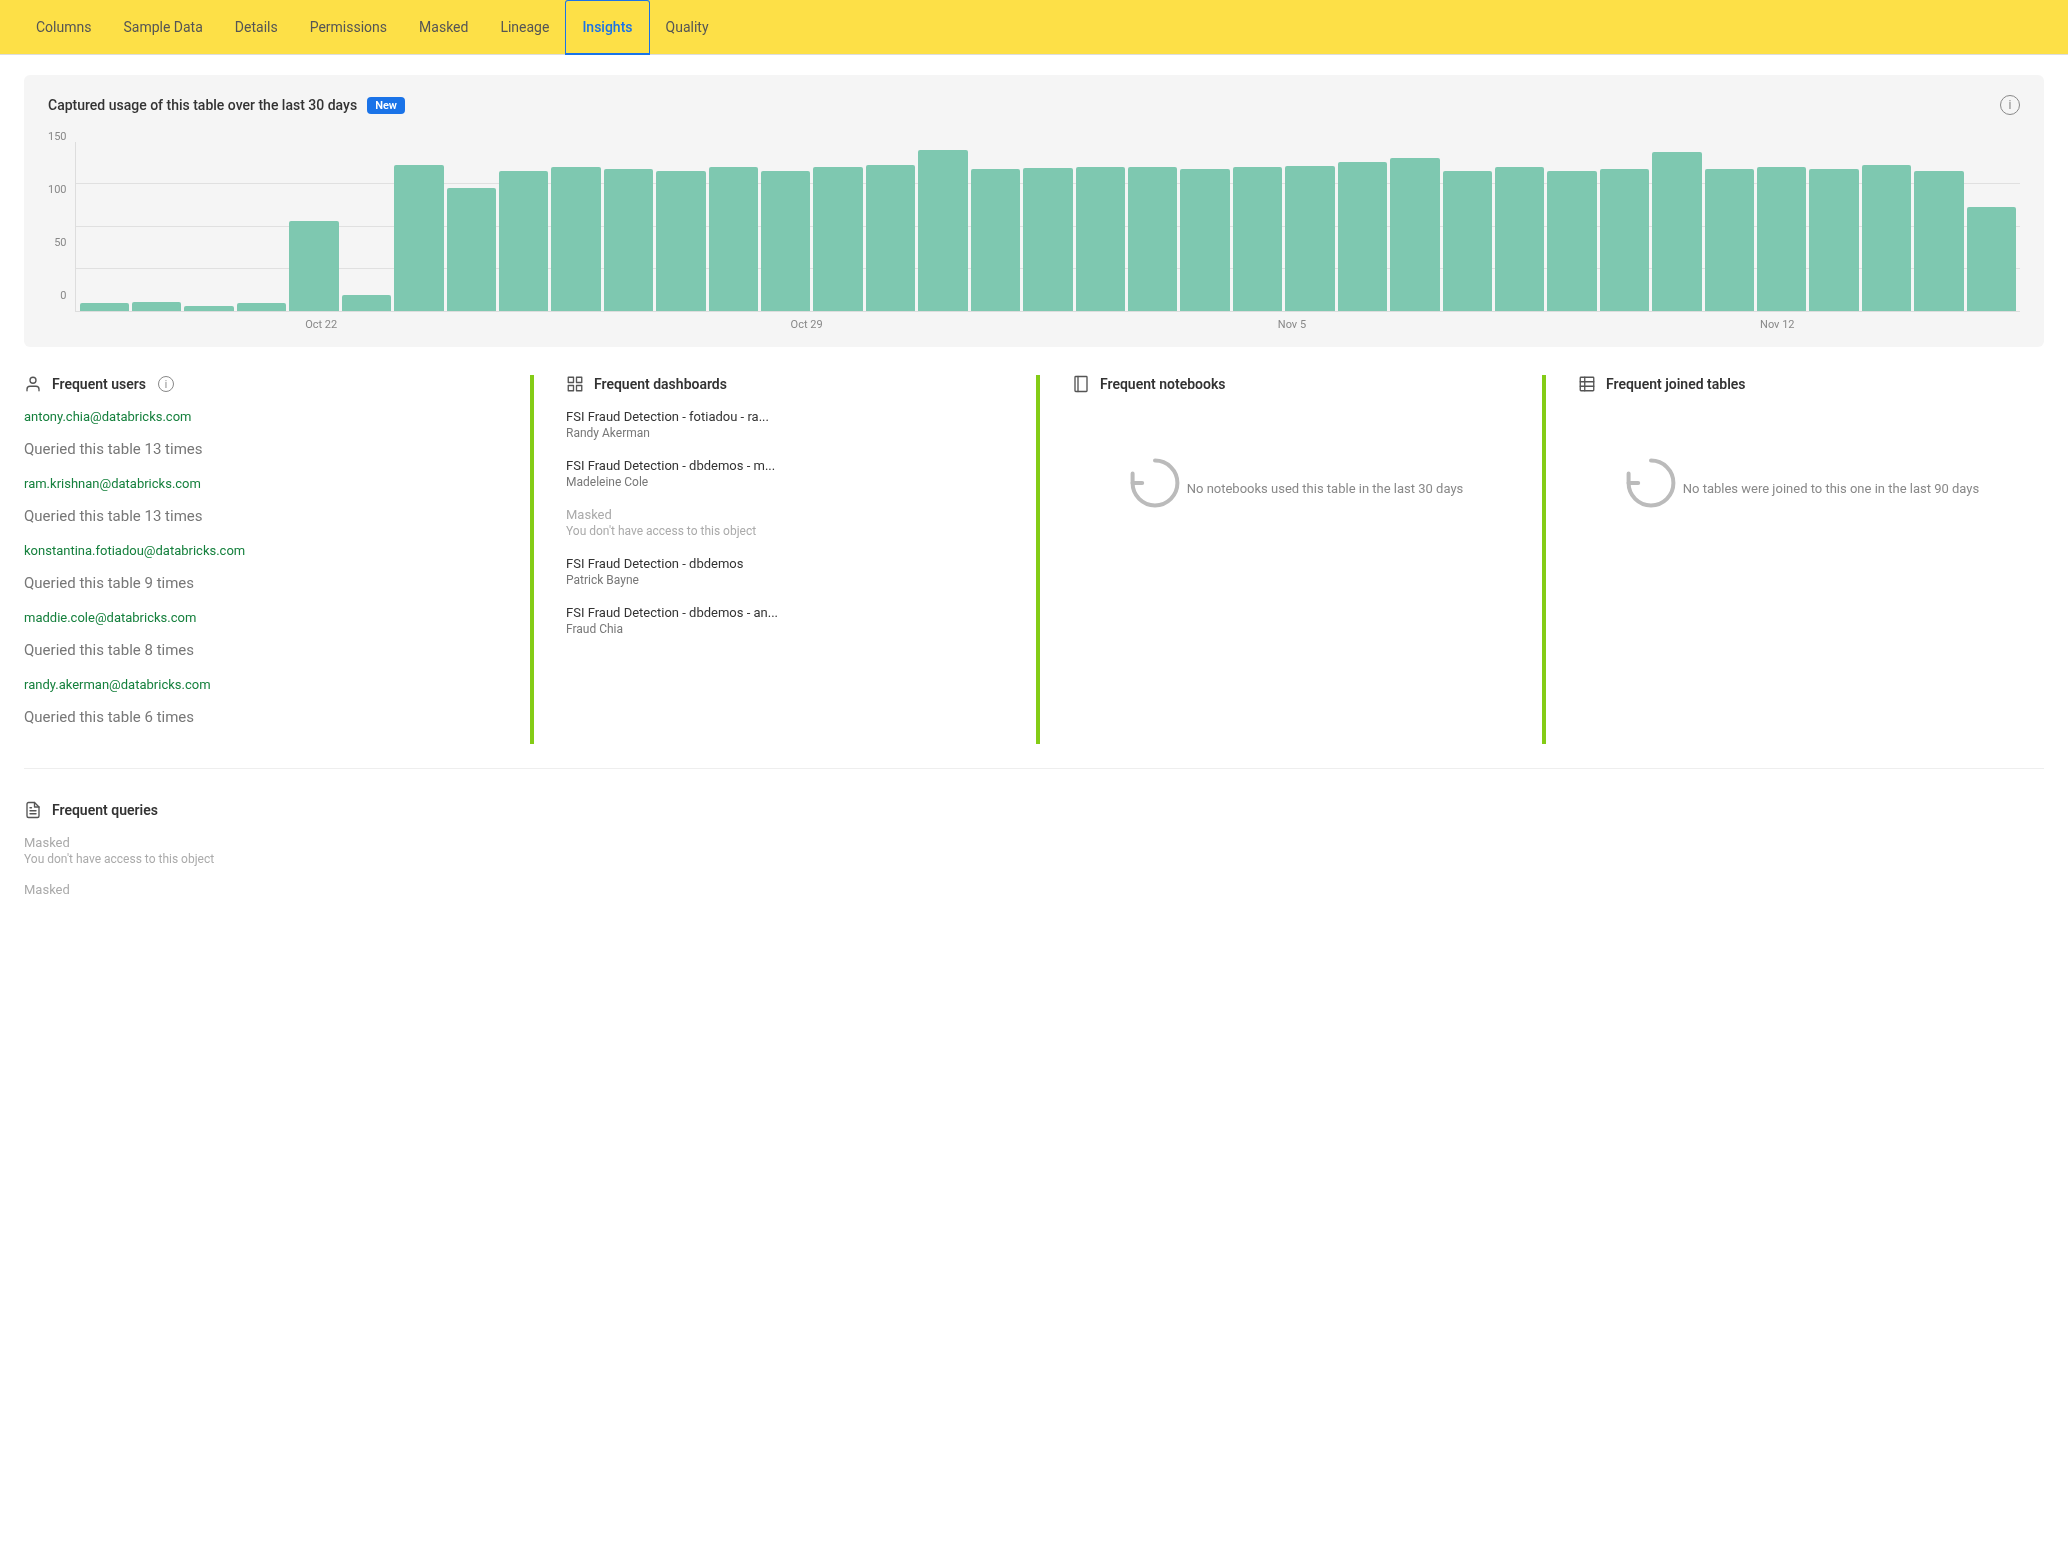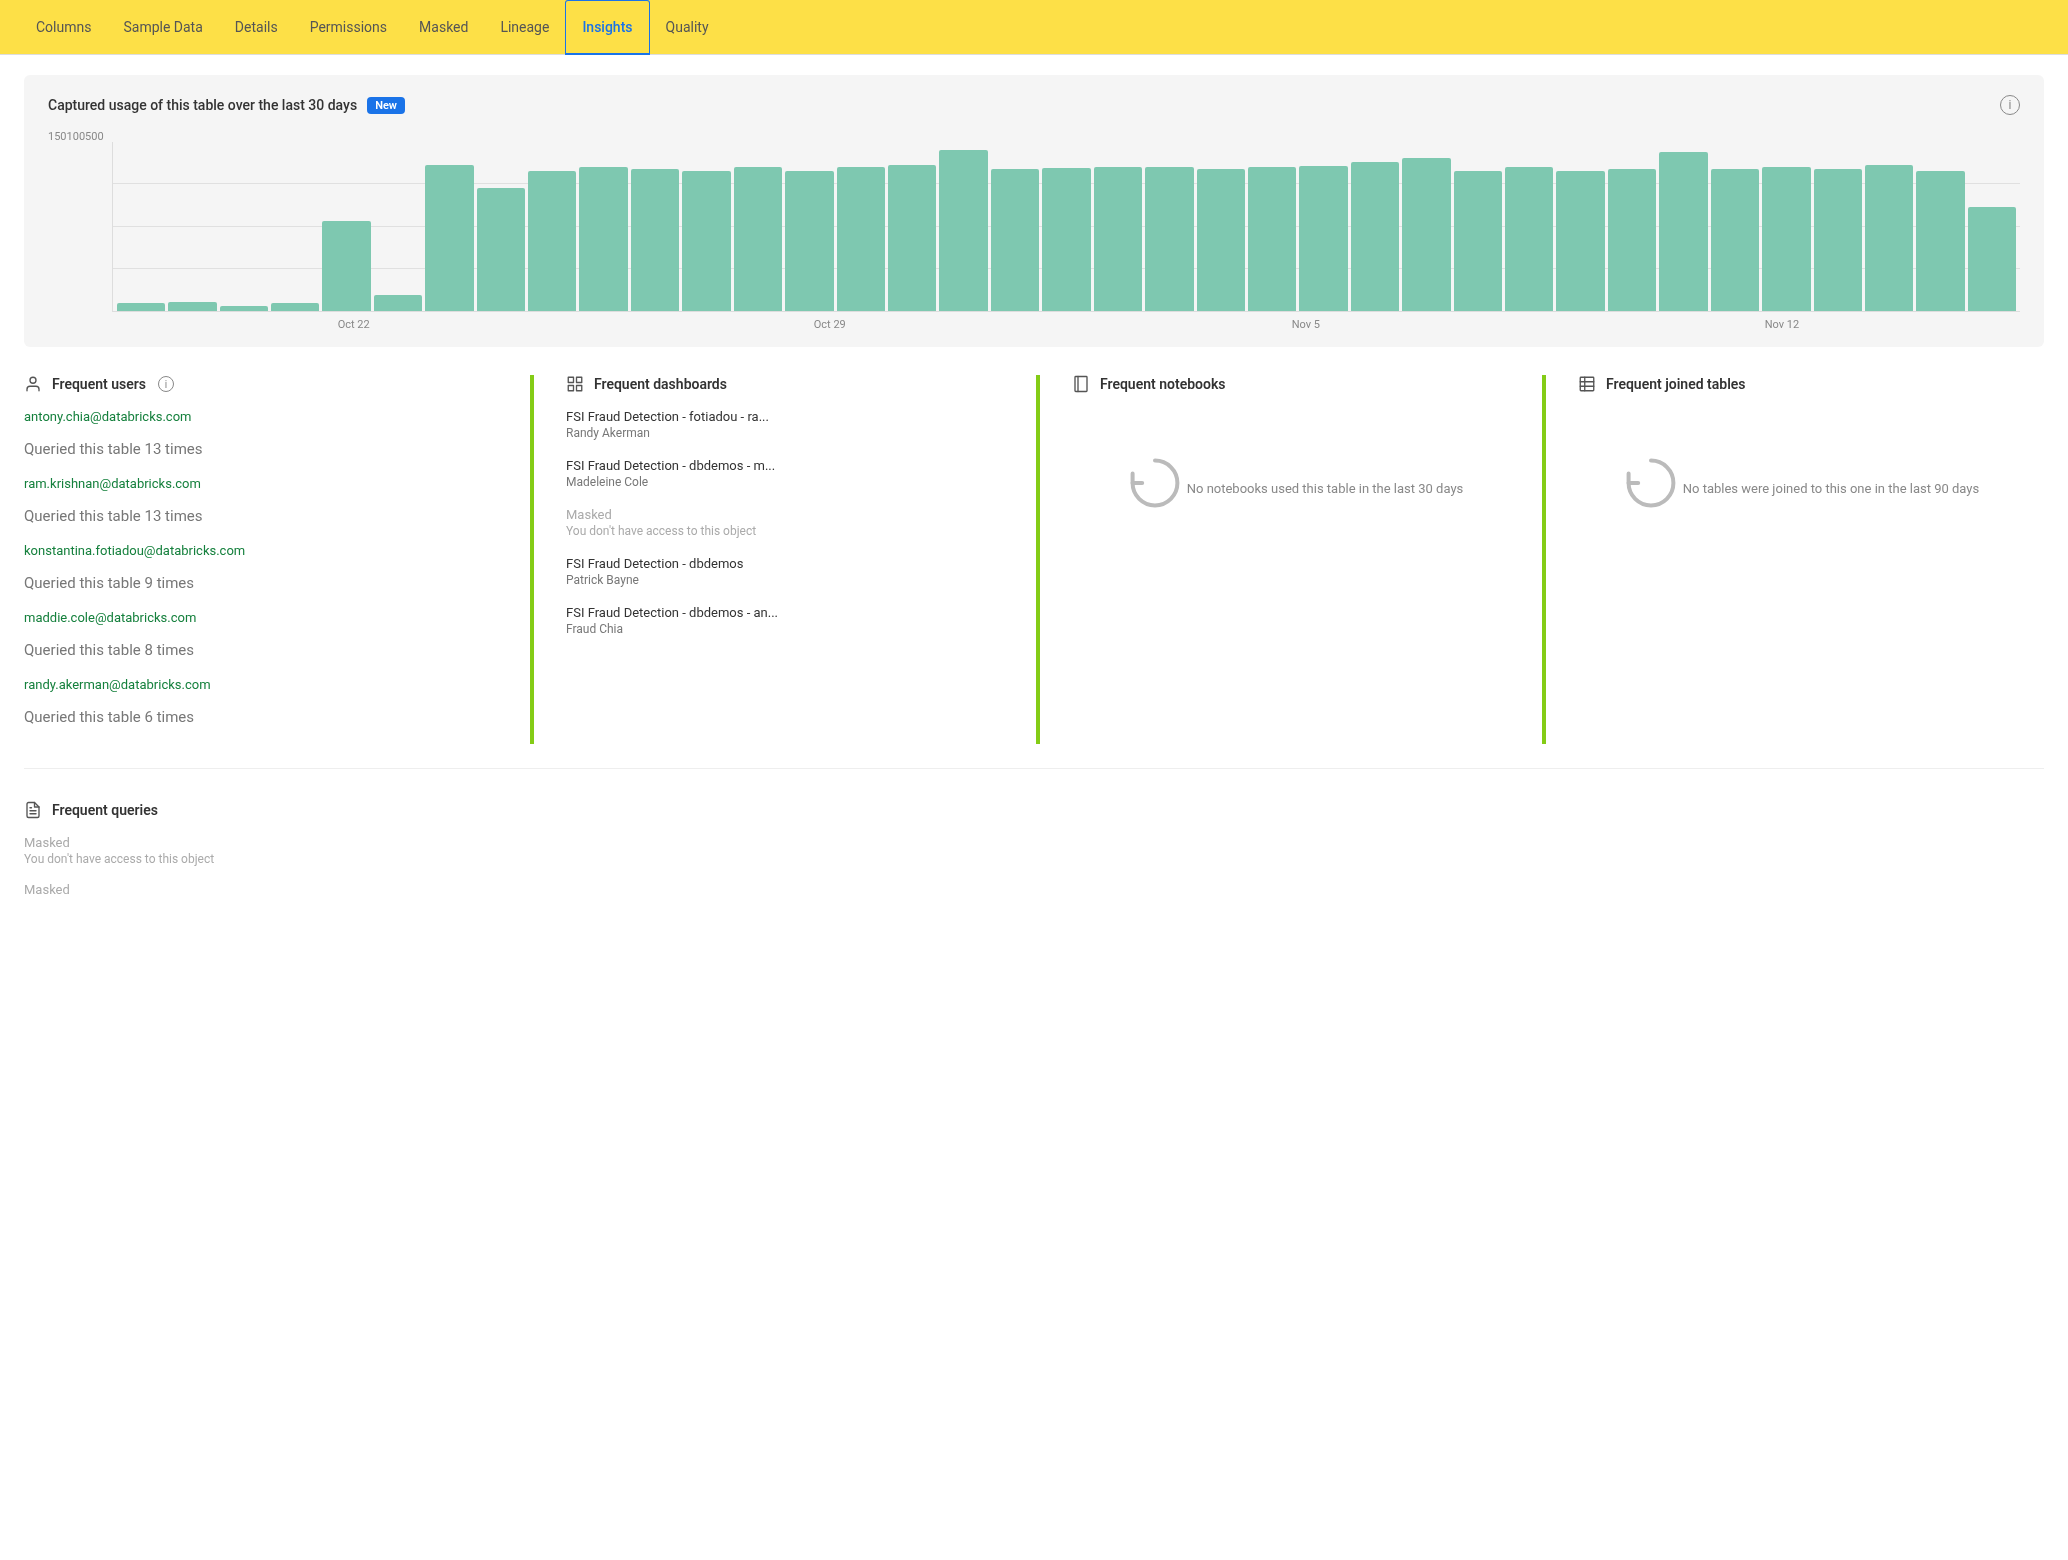--- a/index.html
+++ b/index.html
@@ -86,21 +86,21 @@
 
     
     .chart-container {
       position: relative;
       height: 200px;
       display: flex;
       align-items: flex-end;
     }
     .chart-y-axis {
       display: flex;
-      flex-direction: row;
+      flex-direction: column;
       justify-content: space-between;
       height: 170px;
       padding-right: 8px;
       align-self: flex-start;
       margin-top: 0;
     }
     .y-label {
       font-size: 11px;
       color: #888;
       text-align: right;

